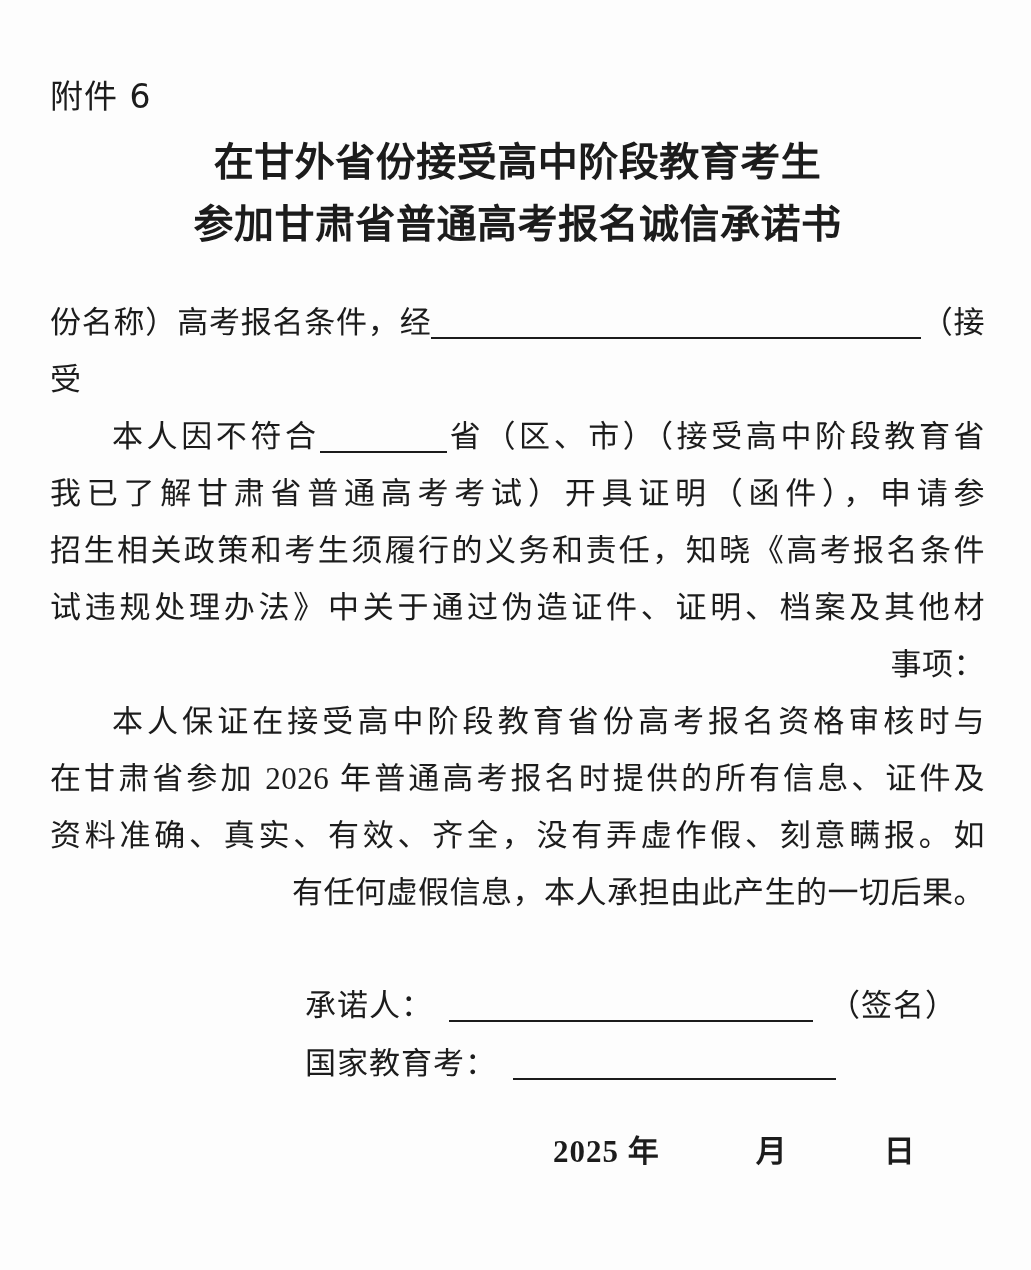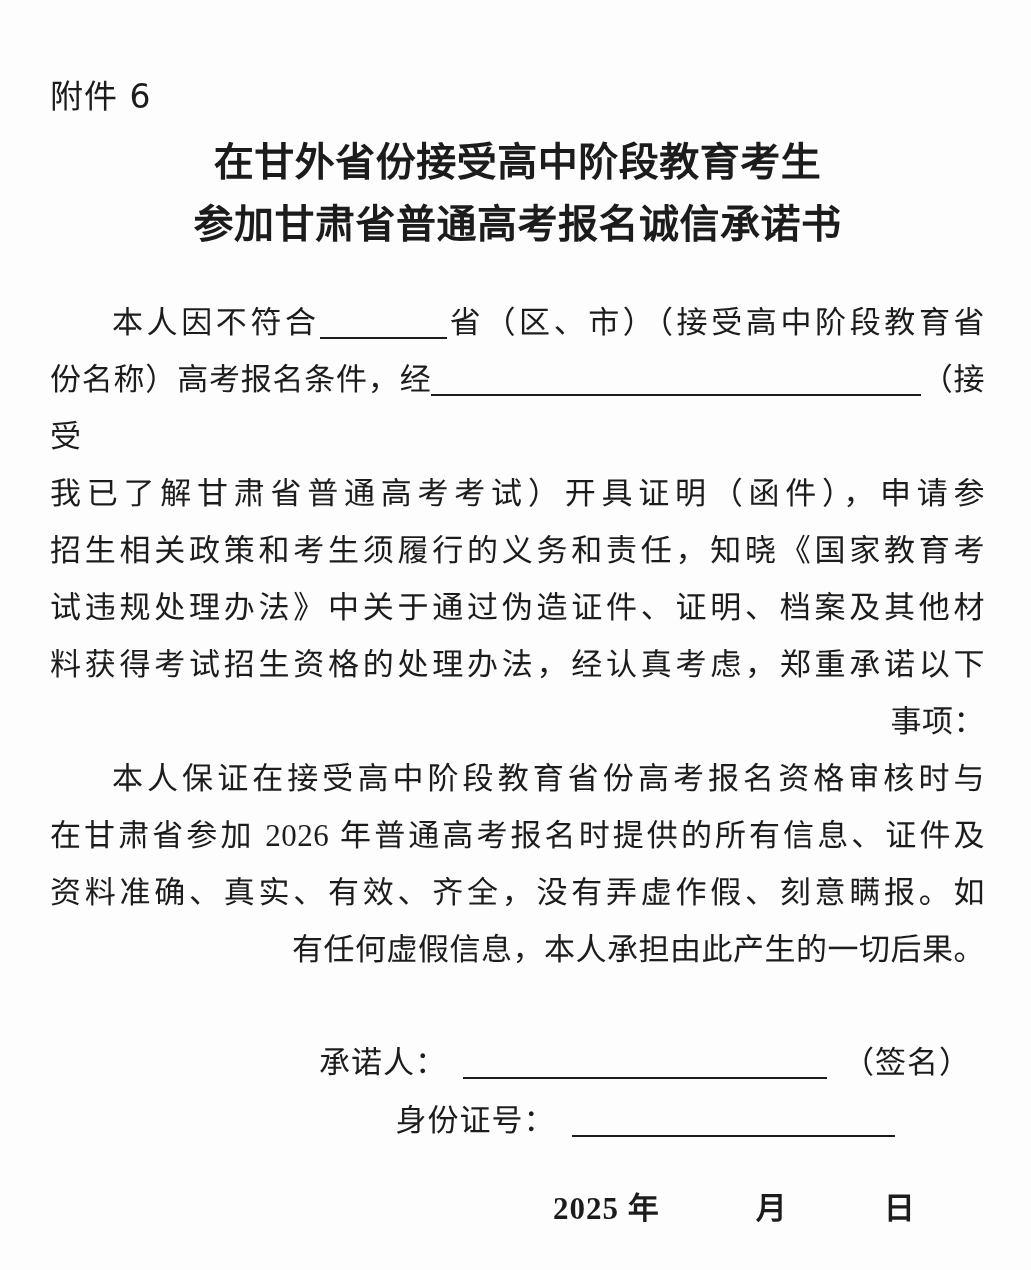--- a/index.html
+++ b/index.html
@@ -60,21 +60,21 @@
     border-bottom: 2px solid #1c1c1c;
     vertical-align: -6px;
   }
   .sig-block {
     margin-top: 56px;
     margin-left: 255px;
     font-size: 31px;
     line-height: 58px;
     letter-spacing: 1px;
   }
-  .sig-line { white-space: nowrap; text-align: center; }
+  .sig-line { white-space: nowrap; }
   .sig-gap { display: inline-block; width: 16px; }
   .date-line {
     margin-top: 38px;
     margin-left: 503px;
     font-size: 31px;
     line-height: 42px;
     letter-spacing: 1px;
     white-space: pre;
     font-weight: bold;
   }
@@ -85,37 +85,36 @@
 <div class="page" style="background: rgb(253, 253, 253); color: rgb(28, 28, 28);">
 
   <div class="attachment">附件 6</div>
 
   <div class="title">
     <div class="title-line">在甘外省份接受高中阶段教育考生</div>
     <div class="title-line">参加甘肃省普通高考报名诚信承诺书</div>
   </div>
 
   <div class="body-block" id="body-block">
+      <div class="body-line justify"><span>份名称）高考报名条件，经</span><span class="blank-underline" style="width: 490px; border-bottom-color: rgb(28, 28, 28);"></span><span>（接受</span></div>
       <div class="body-line justify indent"><span>本人因不符合</span><span class="blank-underline" style="width: 127px; border-bottom-color: rgb(28, 28, 28);"></span><span>省（区、市）（接受高中阶段教育省</span></div>
-      <div class="body-line justify"><span>份名称）高考报名条件，经</span><span class="blank-underline" style="width: 490px; border-bottom-color: rgb(28, 28, 28);"></span><span>（接受</span></div>
       <div class="body-line justify"><span>我已了解甘肃省普通高考考试）开具证明（函件），申请参</span></div>
-      <div class="body-line justify"><span>招生相关政策和考生须履行的义务和责任，知晓《国家教育考</span></div>
+      <div class="body-line justify"><span>招生相关政策和考生须履行的义务和责任，知晓《高考报名条件</span></div>
       <div class="body-line justify"><span>试违规处理办法》中关于通过伪造证件、证明、档案及其他材</span></div>
-      <div class="body-line justify"><span>料获得考试招生资格的处理办法，经认真考虑，郑重承诺以下</span></div>
       <div class="body-line"><span>事项：</span></div>
       <div class="body-line justify indent"><span>本人保证在接受高中阶段教育省份高考报名资格审核时与</span></div>
       <div class="body-line justify"><span>在甘肃省参加 2026 年普通高考报名时提供的所有信息、证件及</span></div>
       <div class="body-line justify"><span>资料准确、真实、有效、齐全，没有弄虚作假、刻意瞒报。如</span></div>
       <div class="body-line"><span>有任何虚假信息，本人承担由此产生的一切后果。</span></div>
     </div>
 
   <div class="sig-block">
     <div class="sig-line">
       <span>承诺人：</span><span class="sig-gap"></span><span class="blank-underline" id="promiser-blank" style="width: 364px;"></span><span class="sig-gap"></span><span>（签名）</span>
     </div>
     <div class="sig-line">
-      <span>身份证号：</span><span class="sig-gap"></span><span class="blank-underline" id="id-blank" style="width: 323px;"></span>
+      <span>国家教育考：</span><span class="sig-gap"></span><span class="blank-underline" id="id-blank" style="width: 323px;"></span>
     </div>
   </div>
 
   <div class="date-line">2025 年　　　月　　　日</div>
 
 </div>
 
 </body></html>

